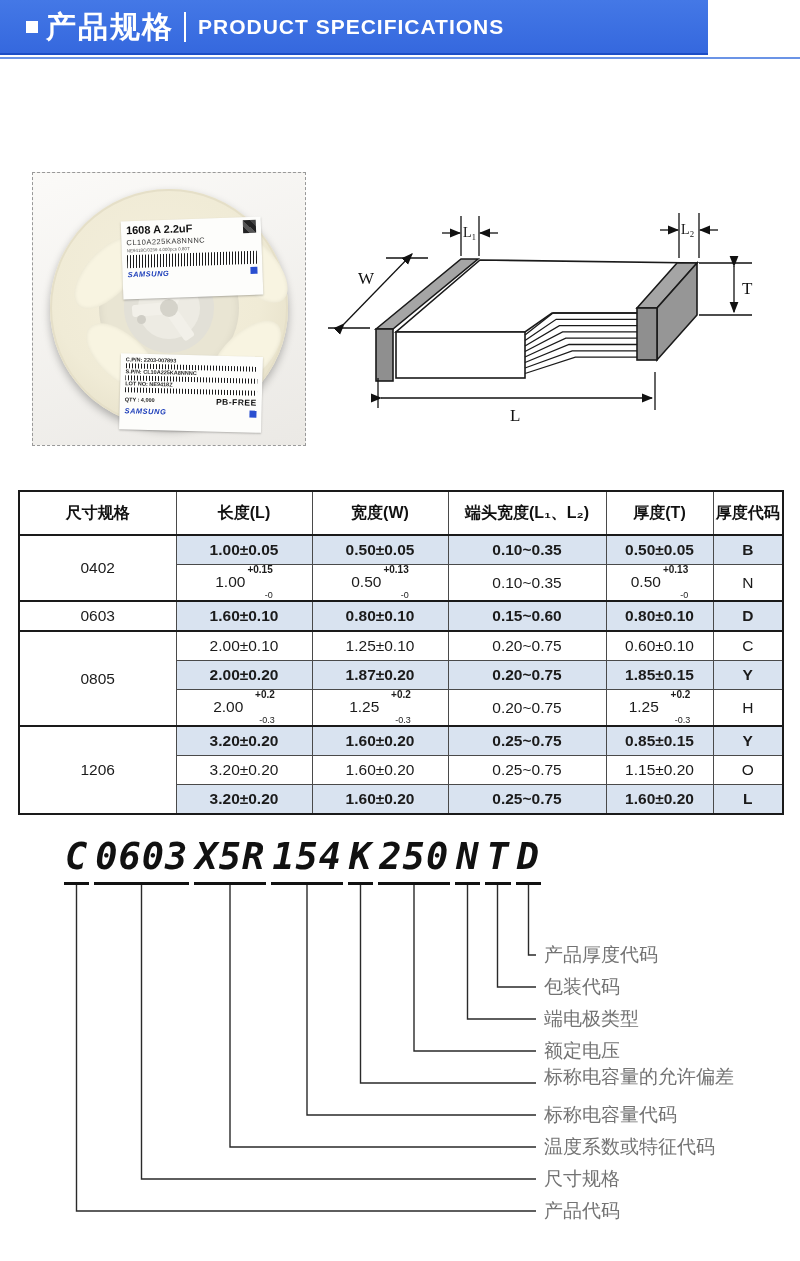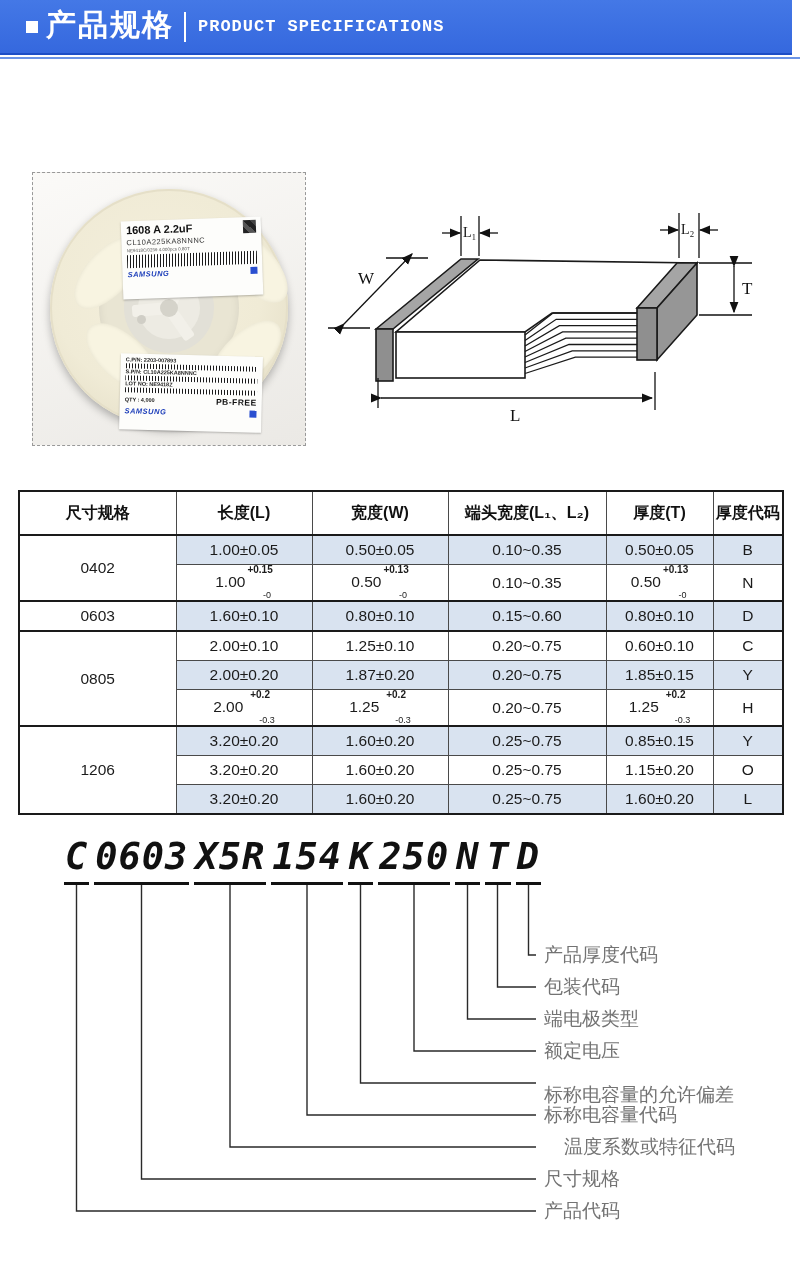--- a/index.html
+++ b/index.html
@@ -1,23 +1,23 @@
 <!DOCTYPE html>
 <html><head>
 <meta charset="utf-8">
 <style>
   html,body{margin:0;padding:0;background:#ffffff;}
   .page{position:relative;width:800px;height:1261px;background:#fff;font-family:"Liberation Sans",sans-serif;color:#1f1f1f;overflow:hidden;}
 
   
-  .hdr{position:absolute;left:0;top:0;width:792px;height:53px;background:linear-gradient(#4478e6,#3568de);border-bottom:2px solid #1d4ec6;display:flex;align-items:center;font-family:Liberation Mono, monospace;}
+  .hdr{position:absolute;left:0;top:0;width:708px;height:53px;background:linear-gradient(#4478e6,#3568de);border-bottom:2px solid #1d4ec6;display:flex;align-items:center;}
   .hdr .sq{width:12px;height:12px;background:#ffffff;margin:0 8px 0 26px;}
   .hdr .zh{color:#fff;font-size:30px;font-weight:bold;letter-spacing:2px;line-height:1;}
   .hdr .vdiv{width:2px;height:30px;background:#ffffff;margin:0 12px 0 10px;}
-  .hdr .en{color:#fff;font-size:17px;font-weight:600;letter-spacing:1px;}
+  .hdr .en{color:#fff;font-size:21px;font-weight:600;letter-spacing:1px;}
   .hrule{position:absolute;left:0;top:57px;width:800px;height:2px;background:#6b94e6;}
 
   
   .sect{position:absolute;left:30px;top:88px;display:flex;align-items:center;}
   .sect .bullet{width:9px;height:9px;background:#2347e0;margin-right:9px;}
   .sect .txt{font-size:25px;color:#222;letter-spacing:1px;}
 
   
   .photo{position:absolute;left:32px;top:172px;width:272px;height:272px;border:1px dashed #999;background:linear-gradient(160deg,#fbfaf8,#ebe9e5);}
   .reel{position:absolute;left:17px;top:16px;width:238px;height:238px;border-radius:50%;
@@ -52,23 +52,23 @@
   .lb-qtyrow{display:flex;justify-content:space-between;align-items:center;margin-top:2px;}
   .pbfree{font-size:8.5px;font-weight:bold;color:#111;letter-spacing:.5px;}
 
   
   table.spec{position:absolute;left:18px;top:490px;border-collapse:collapse;table-layout:fixed;width:764px;background:#fff;border:2px solid #1a1a1a;}
   table.spec td,table.spec th{border:1px solid #4a4a4a;text-align:center;vertical-align:middle;padding:0;overflow:hidden;}
   table.spec th{height:42px;font-size:16px;font-weight:600;color:#111;}
   table.spec td{height:28px;font-size:15.5px;color:#1b1b1b;}
   tr.gstart td{border-top:2px solid #1a1a1a;}
   tr.hrow th{border-bottom:2px solid #1a1a1a;}
-  td.shaded{background:#d9e3f0;}
+  td.shaded{background:#d9e3f0;font-weight:bold;}
   td.sizecell{background:#fff;font-size:16px;margin-top:27px;}
-  .tol{display:inline-flex;flex-direction:column;line-height:1;margin-left:2px;text-align:center;vertical-align:middle;gap:16px;}
+  .tol{display:inline-flex;flex-direction:column;line-height:1;margin-left:2px;text-align:right;vertical-align:middle;gap:16px;}
   .tol .tsup{font-size:10px;font-weight:600;}
   .tol .tsub{font-size:9px;padding-left:14px;}
 
   
   .breakdown{position:absolute;left:0;top:830px;width:800px;height:431px;}
   .partnum{position:absolute;left:64px;top:6px;white-space:nowrap;font-style:italic;}
   .pn-group{display:inline-block;font-family:"DejaVu Sans Mono",monospace;font-size:37px;font-weight:bold;color:#111;letter-spacing:1px;border-bottom:3px solid #111;padding:0 1px 3px 1px;margin-right:5px;line-height:1.15;}
   .bk-label{position:absolute;left:544px;font-size:19px;color:#737373;white-space:nowrap;transform:translateY(-50%);}
   #bk-lines{position:absolute;left:0;top:0;pointer-events:none;}
 
@@ -321,23 +321,23 @@
         <polyline points="307,55 307,285 536,285" fill="none" stroke="#2a2a2a" stroke-width="1.4"></polyline>
         <polyline points="360.5,55 360.5,253 536,253" fill="none" stroke="#2a2a2a" stroke-width="1.4"></polyline>
         <polyline points="414,55 414,221 536,221" fill="none" stroke="#2a2a2a" stroke-width="1.4"></polyline>
         <polyline points="467.5,55 467.5,189 536,189" fill="none" stroke="#2a2a2a" stroke-width="1.4"></polyline>
         <polyline points="497.5,55 497.5,157 536,157" fill="none" stroke="#2a2a2a" stroke-width="1.4"></polyline>
         <polyline points="528.5,55 528.5,125 536,125" fill="none" stroke="#2a2a2a" stroke-width="1.4"></polyline>
       </svg>
     <div id="bk-labels">
         <div class="bk-label" style="top: 381px;">产品代码</div>
         <div class="bk-label" style="top: 349px;">尺寸规格</div>
-        <div class="bk-label" style="top: 317px; margin-left: 20px;">温度系数或特征代码</div>
+        <div class="bk-label" style="top: 317px;">温度系数或特征代码</div>
         <div class="bk-label" style="top: 285px;">标称电容量代码</div>
-        <div class="bk-label" style="top: 265px;">标称电容量的允许偏差</div>
+        <div class="bk-label" style="top: 247px;">标称电容量的允许偏差</div>
         <div class="bk-label" style="top: 221px;">额定电压</div>
         <div class="bk-label" style="top: 189px;">端电极类型</div>
         <div class="bk-label" style="top: 157px;">包装代码</div>
         <div class="bk-label" style="top: 125px;">产品厚度代码</div>
       </div>
   </div>
 
 </div>
 
 </body></html>

